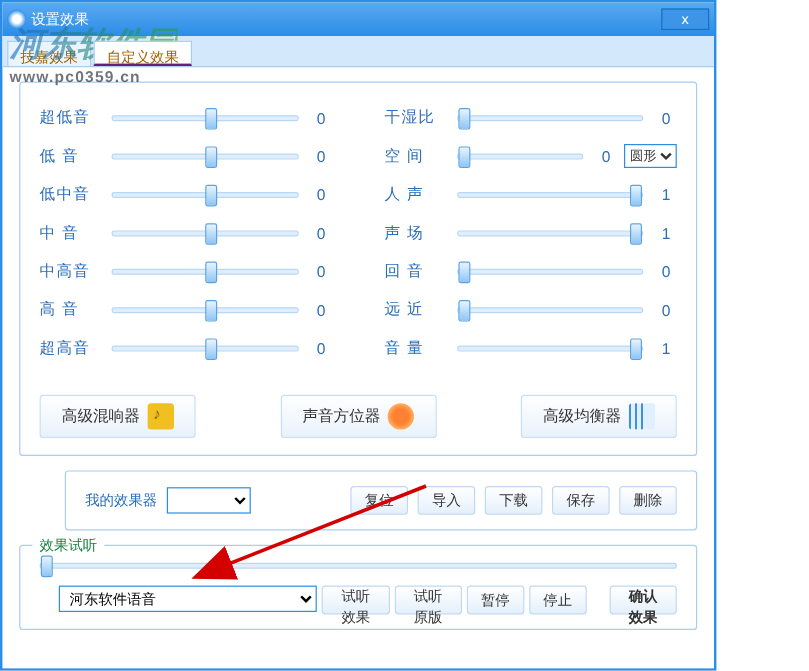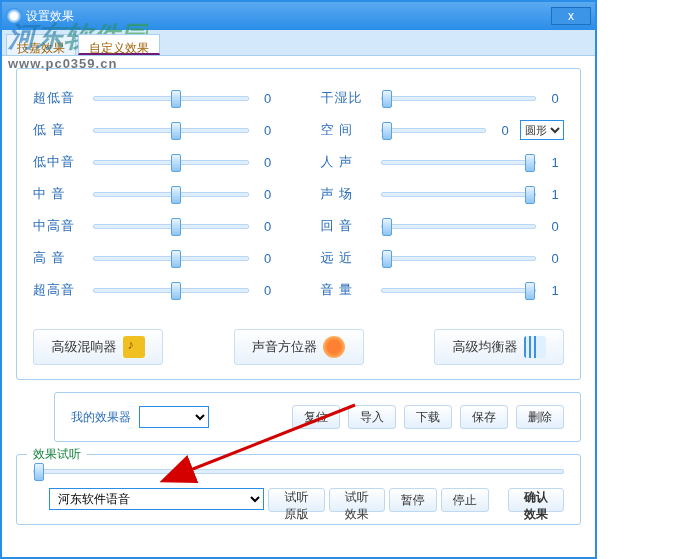--- a/index.html
+++ b/index.html
@@ -244,22 +244,22 @@
       <span class="group-title">效果试听</span>
       <div class="preview-slider">
         <div class="slider-track">
             <div class="slider-thumb" style="left:0"></div>
           </div>
       </div>
       <div class="preview-row">
         <select class="preview-select">
           <option>河东软件语音</option>
         </select>
+        <button class="small-btn">试听效果</button>
         <button class="small-btn">试听原版</button>
-        <button class="small-btn">试听效果</button>
         <button class="small-btn">暂停</button>
         <button class="small-btn">停止</button>
         <button class="small-btn primary">确认效果</button>
       </div>
     </div>
   </div>
 </div>
 
 <div class="watermark">
   <div class="wm-top">河东软件园</div>

